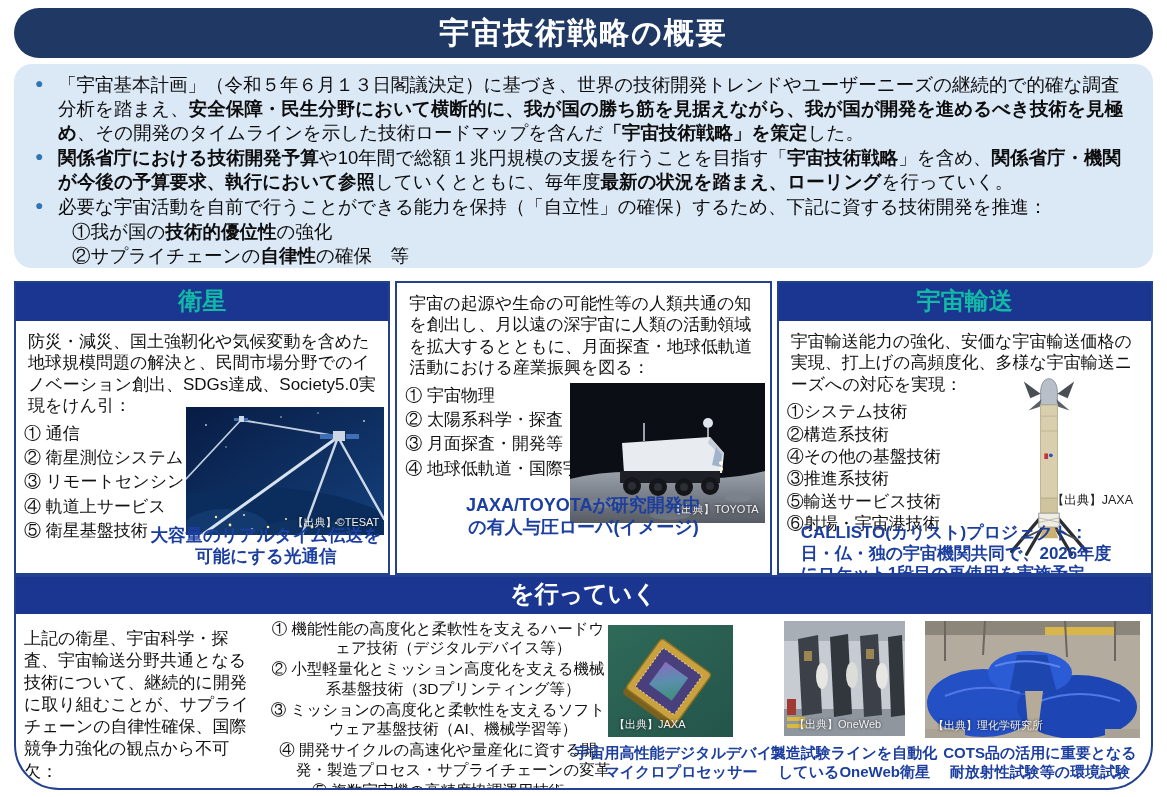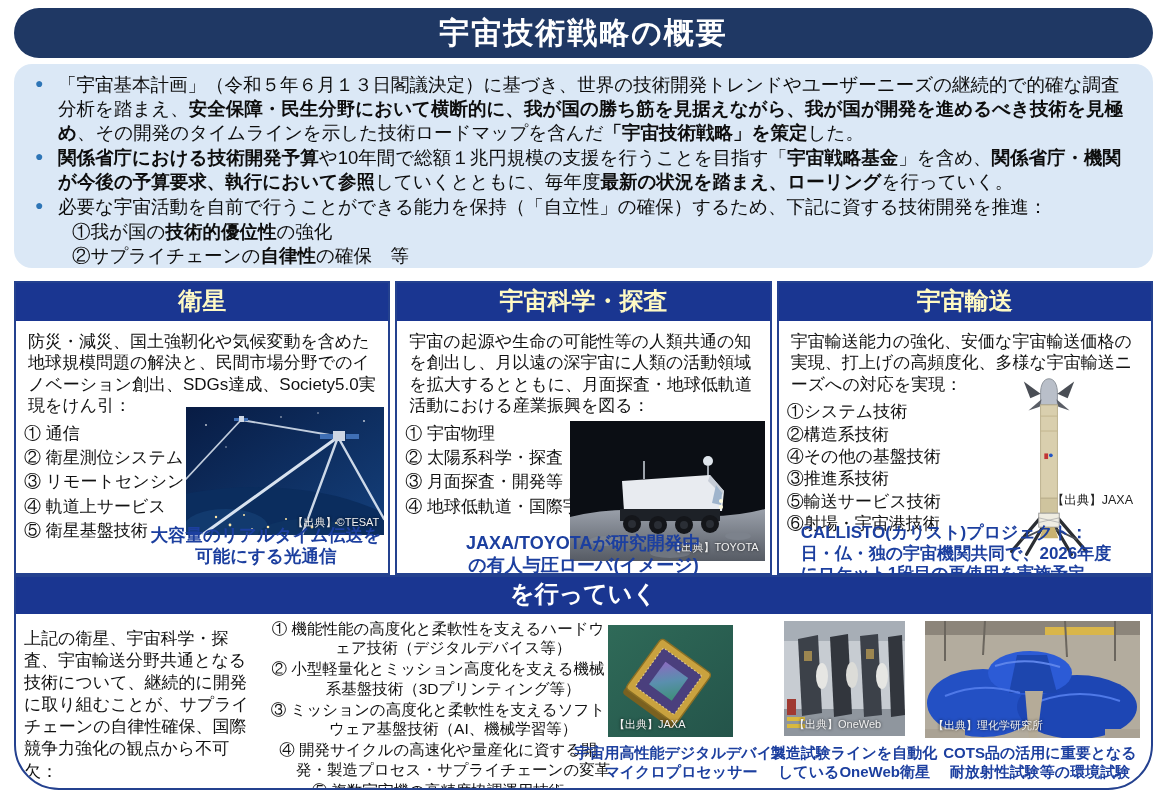--- a/index.html
+++ b/index.html
@@ -15,21 +15,21 @@
   .intro{position:absolute;left:14px;top:64px;width:1139px;height:204px;background:#dbe8f6;
     border-radius:18px;box-sizing:border-box;padding:9px 20px 6px 14px;color:#0d0d0d;
     font-size:18.5px;line-height:1.3;}
   .bullet{position:relative;padding-left:30px;margin:0 0 1px 0;}
   .bullet .dot{position:absolute;left:7px;top:1px;color:#2e75b6;font-size:14px;}
   .subline{padding-left:44px;}
 
   
   .cols{position:absolute;left:14px;top:281px;width:1139px;height:294px;display:flex;gap:5px;}
   .col{flex:1;border:2px solid #24418f;box-sizing:border-box;display:flex;flex-direction:column;background:#fff;}
-  .col-header{background:#1a3691;color:#fef9c3;text-align:center;font-weight:bold;font-size:24px;
+  .col-header{background:#1a3691;color:#14b8a6;text-align:center;font-weight:bold;font-size:24px;
     padding:2px 0 4px 0;flex:0 0 auto;}
   .col-body{position:relative;flex:1;padding:6px 8px;box-sizing:border-box;font-size:17px;line-height:1.26;color:#111;}
   .lead{margin:4px;}
   .num-list{margin-top:6px;}
   .num-item{padding-left:1.95em;text-indent:-1.95em;margin-bottom:3px;}
   .tight .num-item{padding-left:1.15em;text-indent:-1.15em;margin-bottom:1px;}
 
   .fig{position:absolute;margin:0;padding:0;}
   .fig svg{display:block;}
   .credit{position:absolute;font-size:11px;white-space:nowrap;}
@@ -78,21 +78,21 @@
     <span>宇宙技術戦略の概要</span>
   </div>
 
   <div class="intro">
     <div class="bullet">
       <span class="dot">●</span>
       <span>「宇宙基本計画」（令和５年６月１３日閣議決定）に基づき、世界の技術開発トレンドやユーザーニーズの継続的で的確な調査分析を踏まえ、<b>安全保障・民生分野において横断的に、我が国の勝ち筋を見据えながら、我が国が開発を進めるべき技術を見極め</b>、その開発のタイムラインを示した技術ロードマップを含んだ<b>「宇宙技術戦略」を策定</b>した。</span>
     </div>
     <div class="bullet">
       <span class="dot">●</span>
-      <span><b>関係省庁における技術開発予算</b>や10年間で総額１兆円規模の支援を行うことを目指す「<b>宇宙戦略基金</b>」を含め、<b>関係省庁・機関が今後の予算要求、執行において参照</b>していくとともに、毎年度<b>最新の状況を踏まえ、ローリング</b>を行っていく。</span>
+      <span><b>関係省庁における技術開発予算</b>や10年間で総額１兆円規模の支援を行うことを目指す「<b>宇宙技術戦略</b>」を含め、<b>関係省庁・機関が今後の予算要求、執行において参照</b>していくとともに、毎年度<b>最新の状況を踏まえ、ローリング</b>を行っていく。</span>
     </div>
     <div class="bullet">
       <span class="dot">●</span>
       <span>必要な宇宙活動を自前で行うことができる能力を保持（「自立性」の確保）するため、下記に資する技術開発を推進：</span>
     </div>
     <div class="subline">①我が国の<b>技術的優位性</b>の強化</div>
     <div class="subline">②サプライチェーンの<b>自律性</b>の確保　等</div>
   </div>
 
   <div class="cols">
@@ -156,21 +156,20 @@
               <rect x="53" y="9" width="5" height="6" fill="#cfd8e6"></rect>
             </g>
           </svg>
           <span class="credit light">【出典】©TESAT</span>
         </figure>
         <div class="caption cap-optical">大容量のリアルタイム伝送を<br>可能にする光通信</div>
       </div>
     </section>
 
     <section class="col">
-      <header class="col-header">宇宙科学・探査</header>
       <div class="col-body">
         <p class="lead">宇宙の起源や生命の可能性等の人類共通の知を創出し、月以遠の深宇宙に人類の活動領域を拡大するとともに、月面探査・地球低軌道活動における産業振興を図る：</p>
         <div class="num-list">
 
         <div class="num-item">① 宇宙物理</div>
             <div class="num-item">② 太陽系科学・探査</div>
             <div class="num-item">③ 月面探査・開発等</div>
             <div class="num-item">④ 地球低軌道・国際宇宙探査　共通</div>
           </div>
         <figure class="fig fig-rover">

